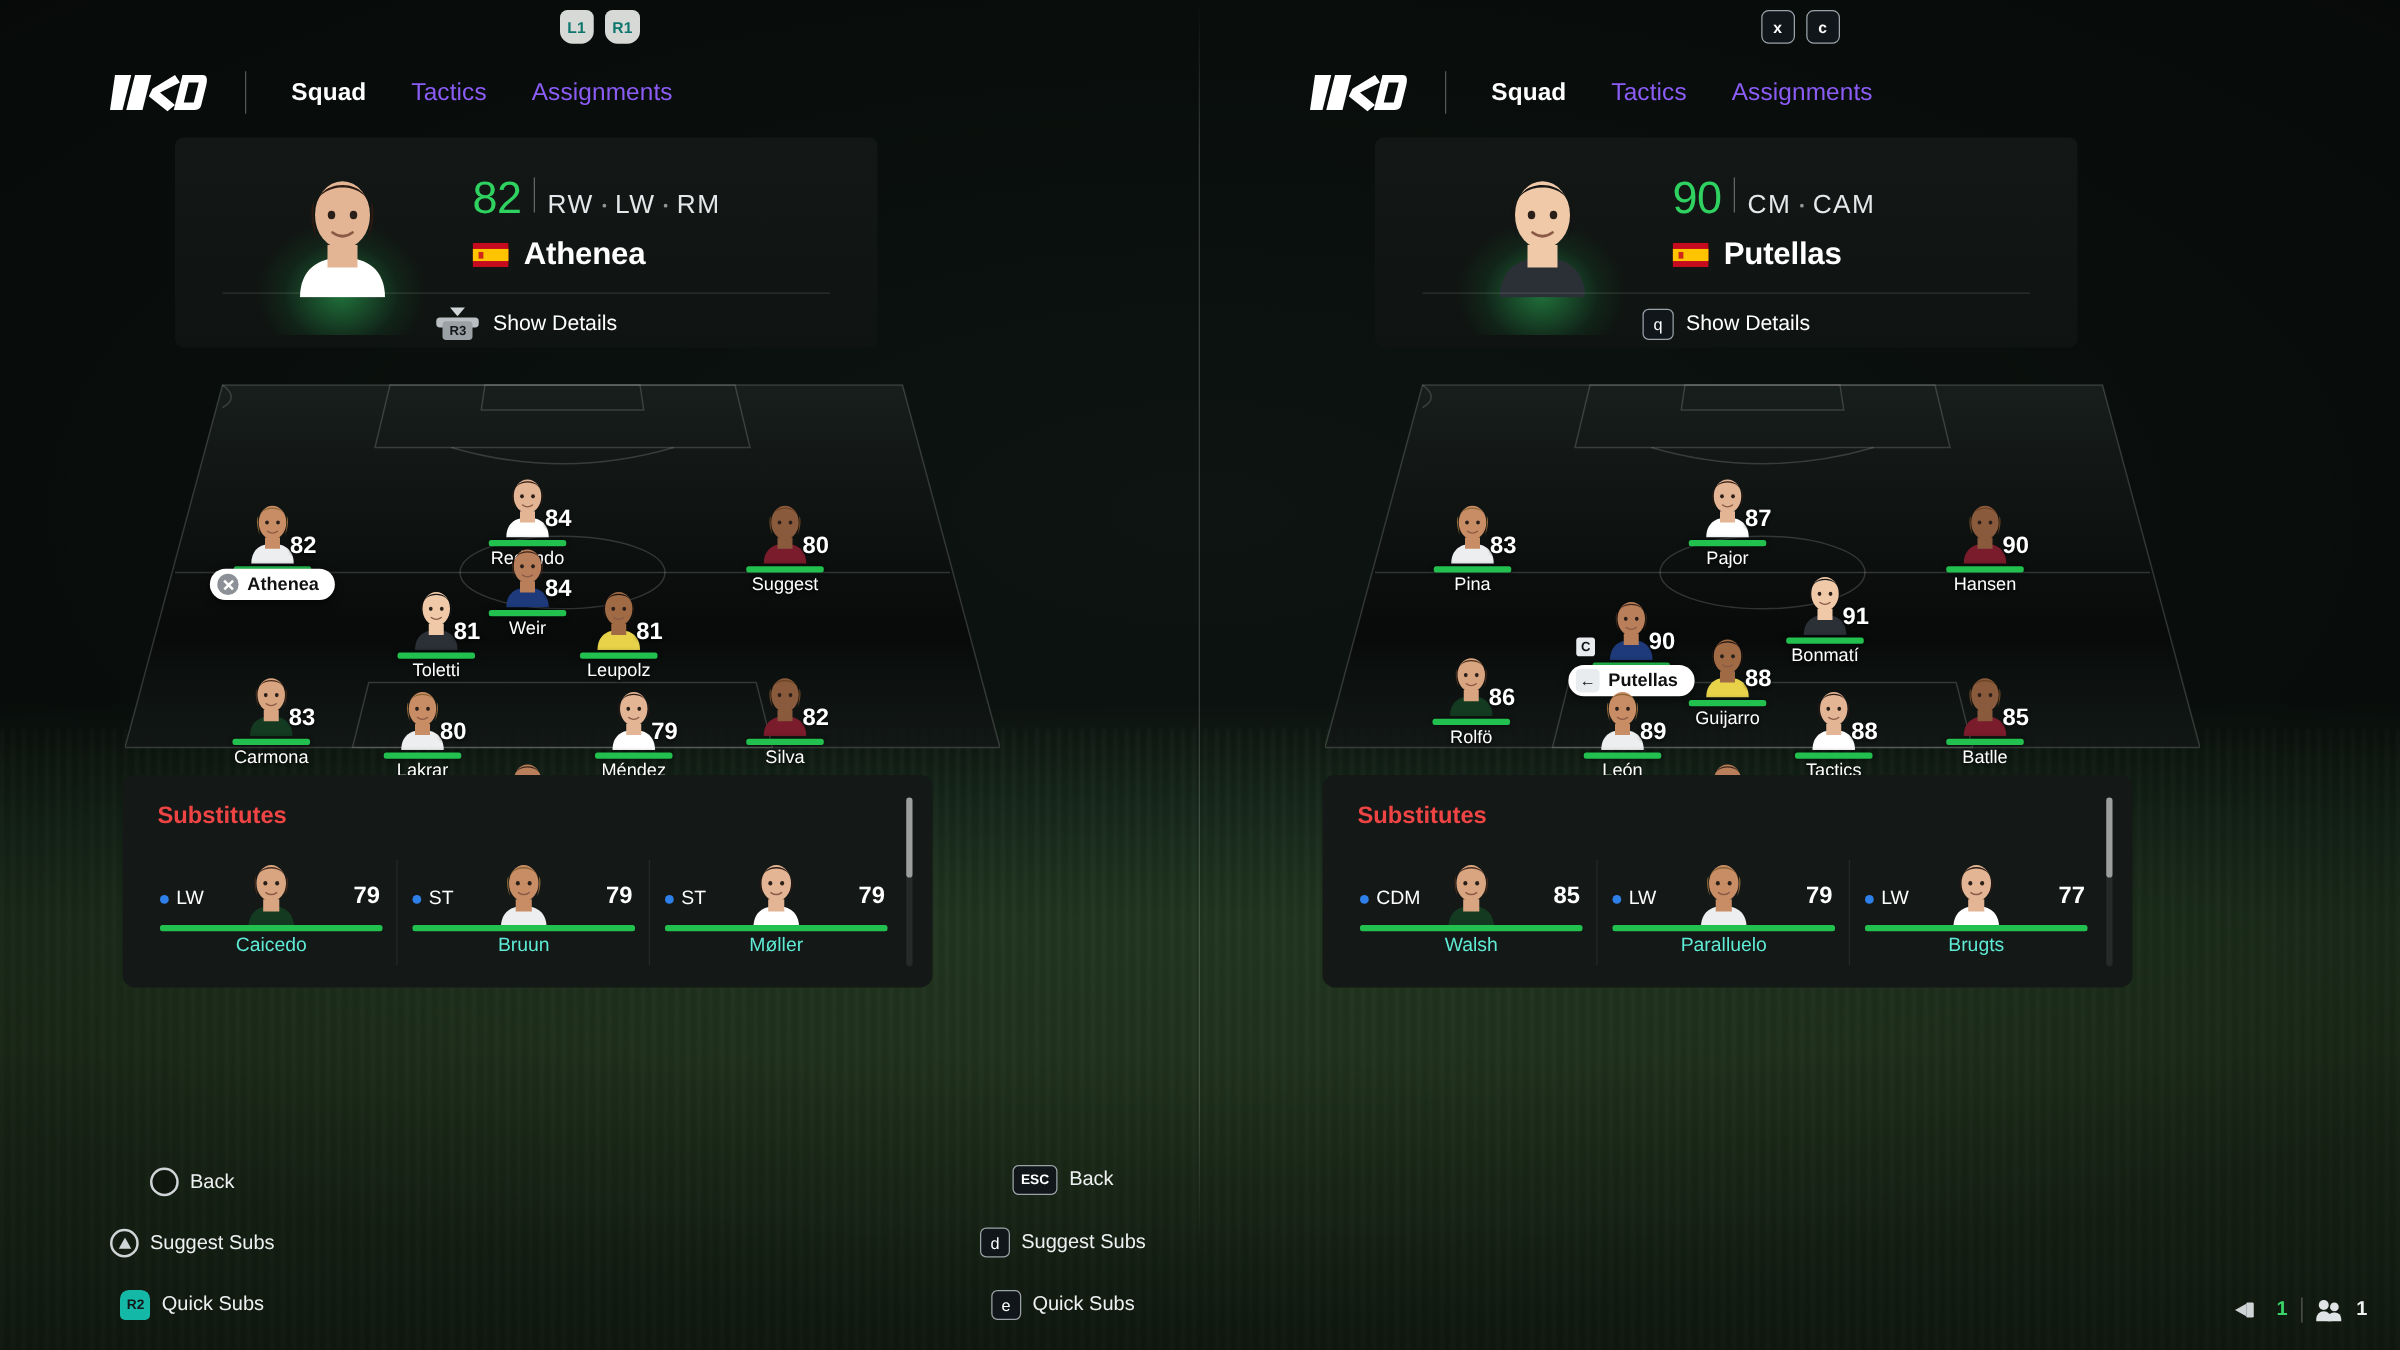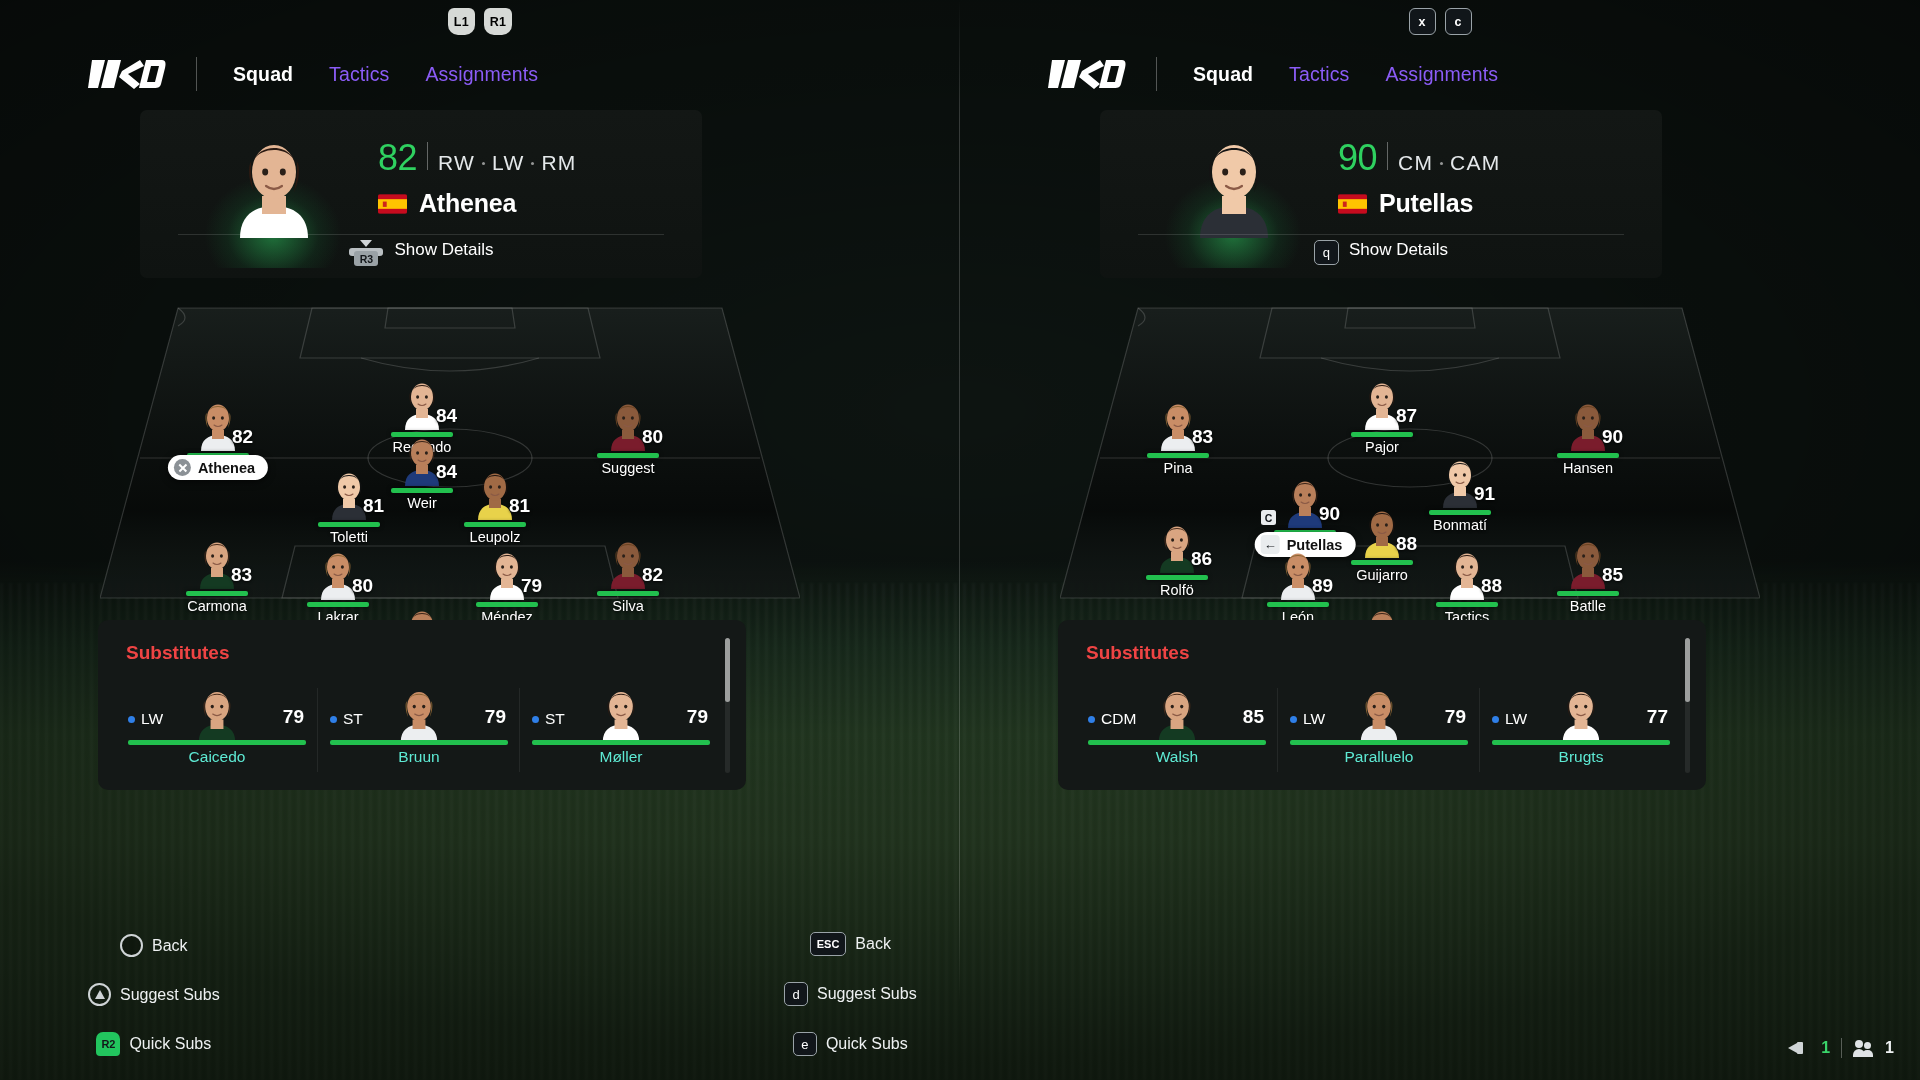--- a/index.html
+++ b/index.html
@@ -40,21 +40,21 @@
 
   
   .panel{ position:absolute; top:0; width:960px; height:1000px; }
   .panel.left{ left:0; }
   .panel.right{ left:960px; }
 
   
   .toprow{ position:absolute; top:8px; left:0; width:100%; display:flex; justify-content:center; gap:9px; }
   .pad-key{
     min-width:27px; height:27px; padding:0 6px;
-    background:#d6d9d6; color:#000000;
+    background:#d6d9d6; color:#0f766e;
     font-size:12.5px; font-weight:700; letter-spacing:.2px;
     display:flex; align-items:center; justify-content:center;
     border-radius:6px 6px 10px 10px;
   }
   .kb-key{
     min-width:27px; height:27px; padding:0 7px;
     background:#11161a; color:#fff; border:1.5px solid #9aa3a8;
     font-size:12.5px; font-weight:700;
     display:flex; align-items:center; justify-content:center;
     border-radius:6px;
@@ -87,21 +87,21 @@
   .ovr{ font-size:36px; font-weight:300; color:#2fd160; line-height:1; letter-spacing:-.5px; }
   .ovr-bar{ width:1px; height:28px; background:rgba(255,255,255,.35); }
   .poss{ font-size:21px; color:#e4e8ea; font-weight:300; letter-spacing:1.2px; display:flex; align-items:center; gap:7px; }
   .poss .dot{ width:3px; height:3px; border-radius:50%; background:rgba(255,255,255,.55); display:inline-block; }
   .name-line{ display:flex; align-items:center; gap:12px; margin-top:13px; }
   .flag{ width:29px; height:20px; border-radius:2px; overflow:hidden; display:block; }
   .pname{ font-size:25px; font-weight:700; color:#fff; letter-spacing:-.2px; }
   .fcard .hr{ position:absolute; left:38px; right:38px; top:124px; height:1px; background:rgba(255,255,255,.13); }
   .fcard .details{
     position:absolute; left:0; right:0; top:130px; height:38px;
-    display:flex; justify-content:center; gap:10px;
+    display:flex; align-items:center; justify-content:center; gap:10px;
   }
   .details .lbl{ font-size:17px; color:#fff; }
   .r3{ position:relative; width:36px; height:26px; display:flex; align-items:flex-end; justify-content:center; }
   .r3 .cap{ position:absolute; top:0; left:50%; transform:translateX(-50%);
     width:0;height:0;border-left:6px solid transparent;border-right:6px solid transparent;border-top:7px solid #cfd4d6; }
   .r3 .stick{ width:34px; height:8px; background:#b9bfc2; border-radius:3px; position:absolute; top:8px; left:1px; }
   .r3 .box{ position:relative; z-index:2; width:24px; height:15px; background:#9aa2a6; border-radius:3px;
     font-size:10.5px; font-weight:700; color:#13171a; display:flex; align-items:center; justify-content:center; }
   .kbkey-sm{ width:25px; height:25px; background:#11161a; border:1.5px solid #9aa3a8; border-radius:5px;
     font-size:13px; color:#fff; display:flex; align-items:center; justify-content:center; }
@@ -157,21 +157,21 @@
 
   
   .botbar{ position:absolute; left:0; bottom:0; width:1920px; height:80px; }
   .hints{ position:absolute; bottom:24px; display:flex; align-items:center; gap:26px;flex-direction:column; }
   .hints.l{ left:88px; } .hints.r{ left:784px; }
   .hint{ display:flex; align-items:center; gap:9px; }
   .hint .lbl{ font-size:16px; color:#eef1f2; }
   .gp-circle{ width:23px; height:23px; border-radius:50%; border:2.5px solid #cfd4d6; background:rgba(0,0,0,.25); }
   .gp-tri{ width:23px; height:23px; border-radius:50%; border:2.5px solid #cfd4d6; display:flex; align-items:center; justify-content:center; }
   .gp-tri i{ width:0;height:0;border-left:5px solid transparent;border-right:5px solid transparent;border-bottom:9px solid #cfd4d6; display:block; }
-  .gp-r2{ width:24px; height:24px; background:#22c55e; border-radius:7px 7px 4px 4px; color:#13171a;
+  .gp-r2{ width:24px; height:24px; background:#14b8a6; border-radius:7px 7px 4px 4px; color:#13171a;
     font-size:11px; font-weight:700; display:flex; align-items:center; justify-content:center; }
   .kb-esc{ height:24px; padding:0 6px; background:#11161a; border:1.5px solid #9aa3a8; border-radius:5px;
     font-size:11px; font-weight:700; color:#fff; display:flex; align-items:center; justify-content:center; }
   .kb-sq{ width:24px; height:24px; background:#11161a; border:1.5px solid #9aa3a8; border-radius:5px;
     font-size:13px; color:#fff; display:flex; align-items:center; justify-content:center; }
 
   .botright{ position:absolute; right:26px; bottom:22px; display:flex; align-items:center; gap:11px; }
   .spk{ width:22px; height:18px; position:relative; }
   .spk i{ position:absolute; left:0; top:4px; width:0;height:0;
     border-top:5px solid transparent;border-bottom:5px solid transparent;border-right:9px solid #cfd4d6; }

